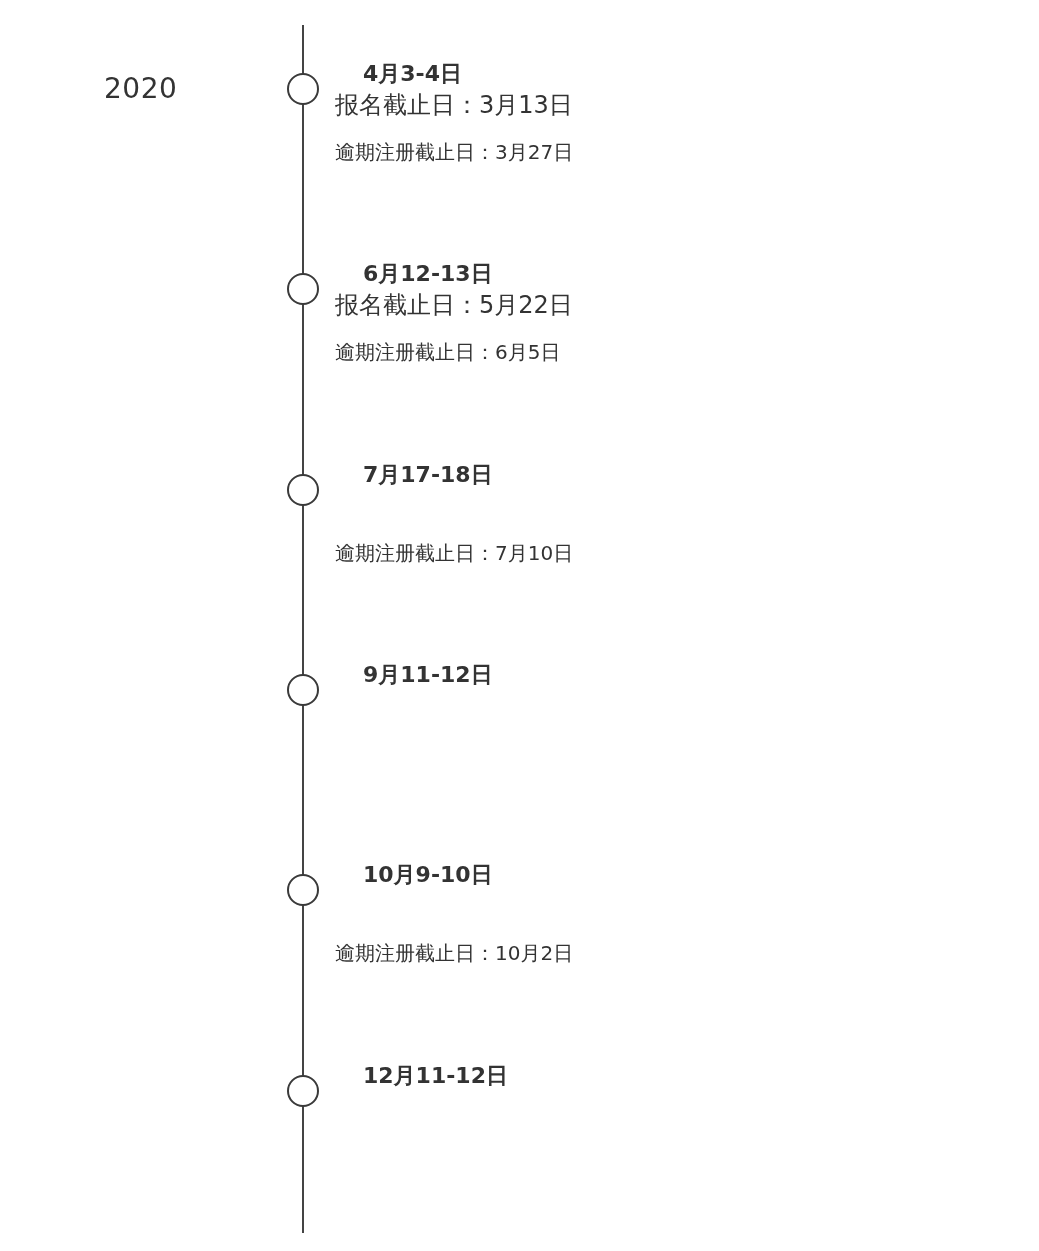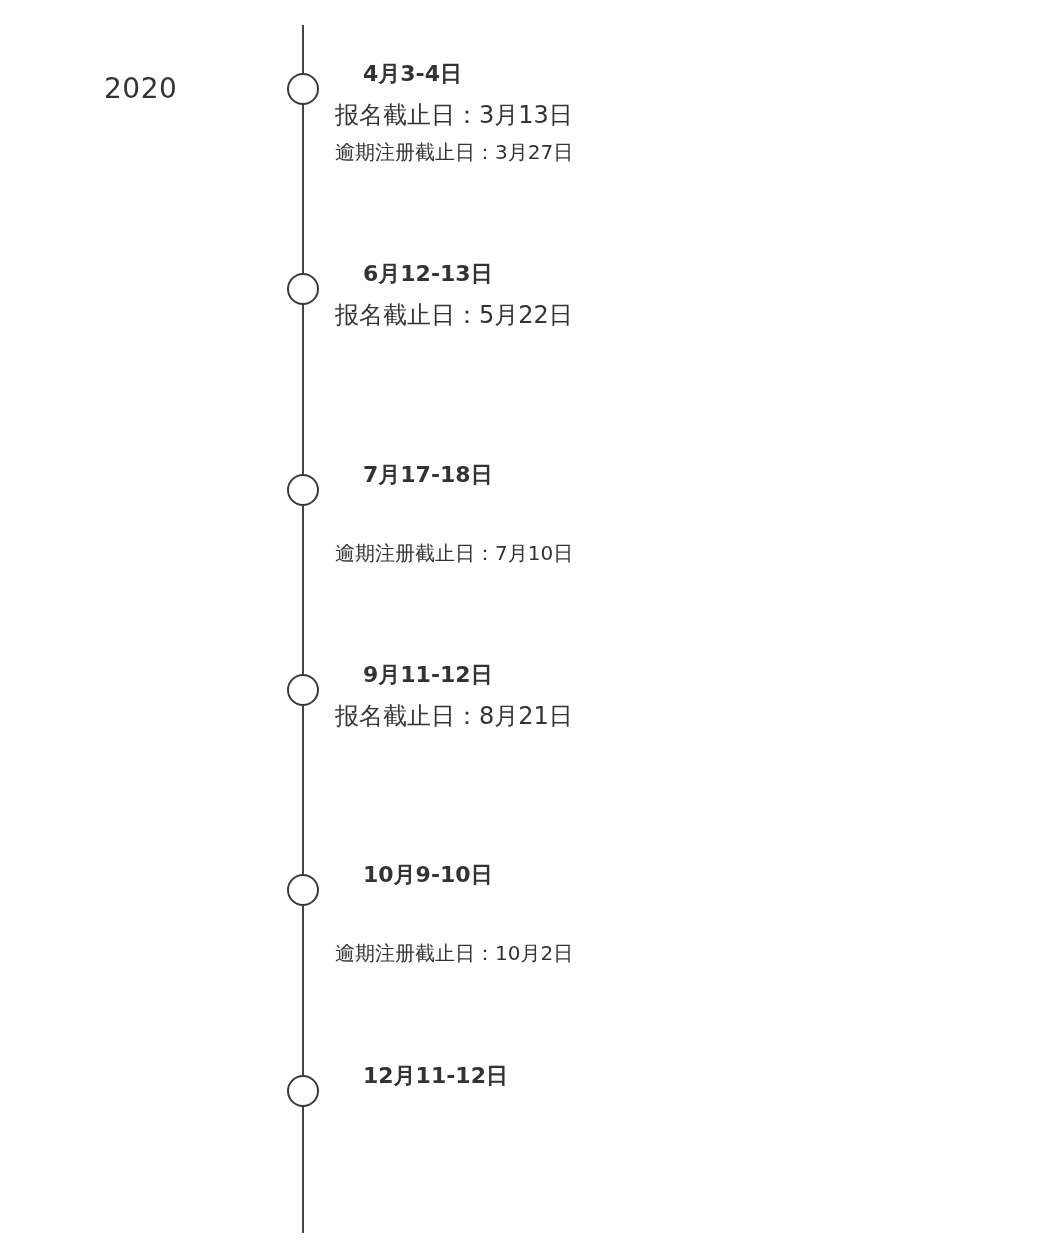--- a/index.html
+++ b/index.html
@@ -4,52 +4,52 @@
 <style>
   html, body { margin:0; padding:0; background:#ffffff; }
   body { width:1039px; height:1251px; position:relative; overflow:hidden;
          font-family:"DejaVu Sans","Liberation Sans",sans-serif; color:#333333; }
   .year { position:absolute; left:104px; top:72px; font-size:28px; color:#333; letter-spacing:0.5px; }
   .line { position:absolute; left:302px; top:25px; width:2px; height:1208px; background:#444; }
   .entry { position:absolute; left:287px; width:600px; height:130px; }
   .dot { position:absolute; left:0; top:0; width:28px; height:28px; border:2px solid #3a3a3a;
          border-radius:50%; background:#fff; box-sizing:border-box; width:32px; height:32px; }
   .date { position:absolute; left:48px; top:-14px; font-size:22px; font-weight:bold; color:#333; white-space:nowrap;margin-left:28px; }
-  .row1 { position:absolute; left:48px; top:26px; font-size:24px; color:#333; white-space:nowrap; }
+  .row1 { position:absolute; left:48px; top:16px; font-size:24px; color:#333; white-space:nowrap; }
   .row2 { position:absolute; left:48px; top:66px; font-size:20px; color:#333; white-space:nowrap; }
 </style>
 </head>
 <body>
 
 <div class="year">2020</div>
 <div class="line"></div>
 
 <div class="entry" style="top:73px;">
   <div class="dot"></div>
   <div class="date">4月3-4日</div>
   <div class="row1">报名截止日：3月13日</div>
   <div class="row2">逾期注册截止日：3月27日</div>
 </div>
 
 <div class="entry" style="top:273px;">
   <div class="dot"></div>
   <div class="date">6月12-13日</div>
   <div class="row1">报名截止日：5月22日</div>
+  <div class="row2">逾期注册截止日：6月5日</div>
 </div>
 
 <div class="entry" style="top:474px;">
   <div class="dot"></div>
   <div class="date">7月17-18日</div>
   <div class="row2">逾期注册截止日：7月10日</div>
 </div>
 
 <div class="entry" style="top:674px;">
   <div class="dot"></div>
   <div class="date">9月11-12日</div>
-  <div class="row1">报名截止日：8月21日</div>
 </div>
 
 <div class="entry" style="top:874px;">
   <div class="dot"></div>
   <div class="date">10月9-10日</div>
   <div class="row2">逾期注册截止日：10月2日</div>
 </div>
 
 <div class="entry" style="top:1075px;">
   <div class="dot"></div>

